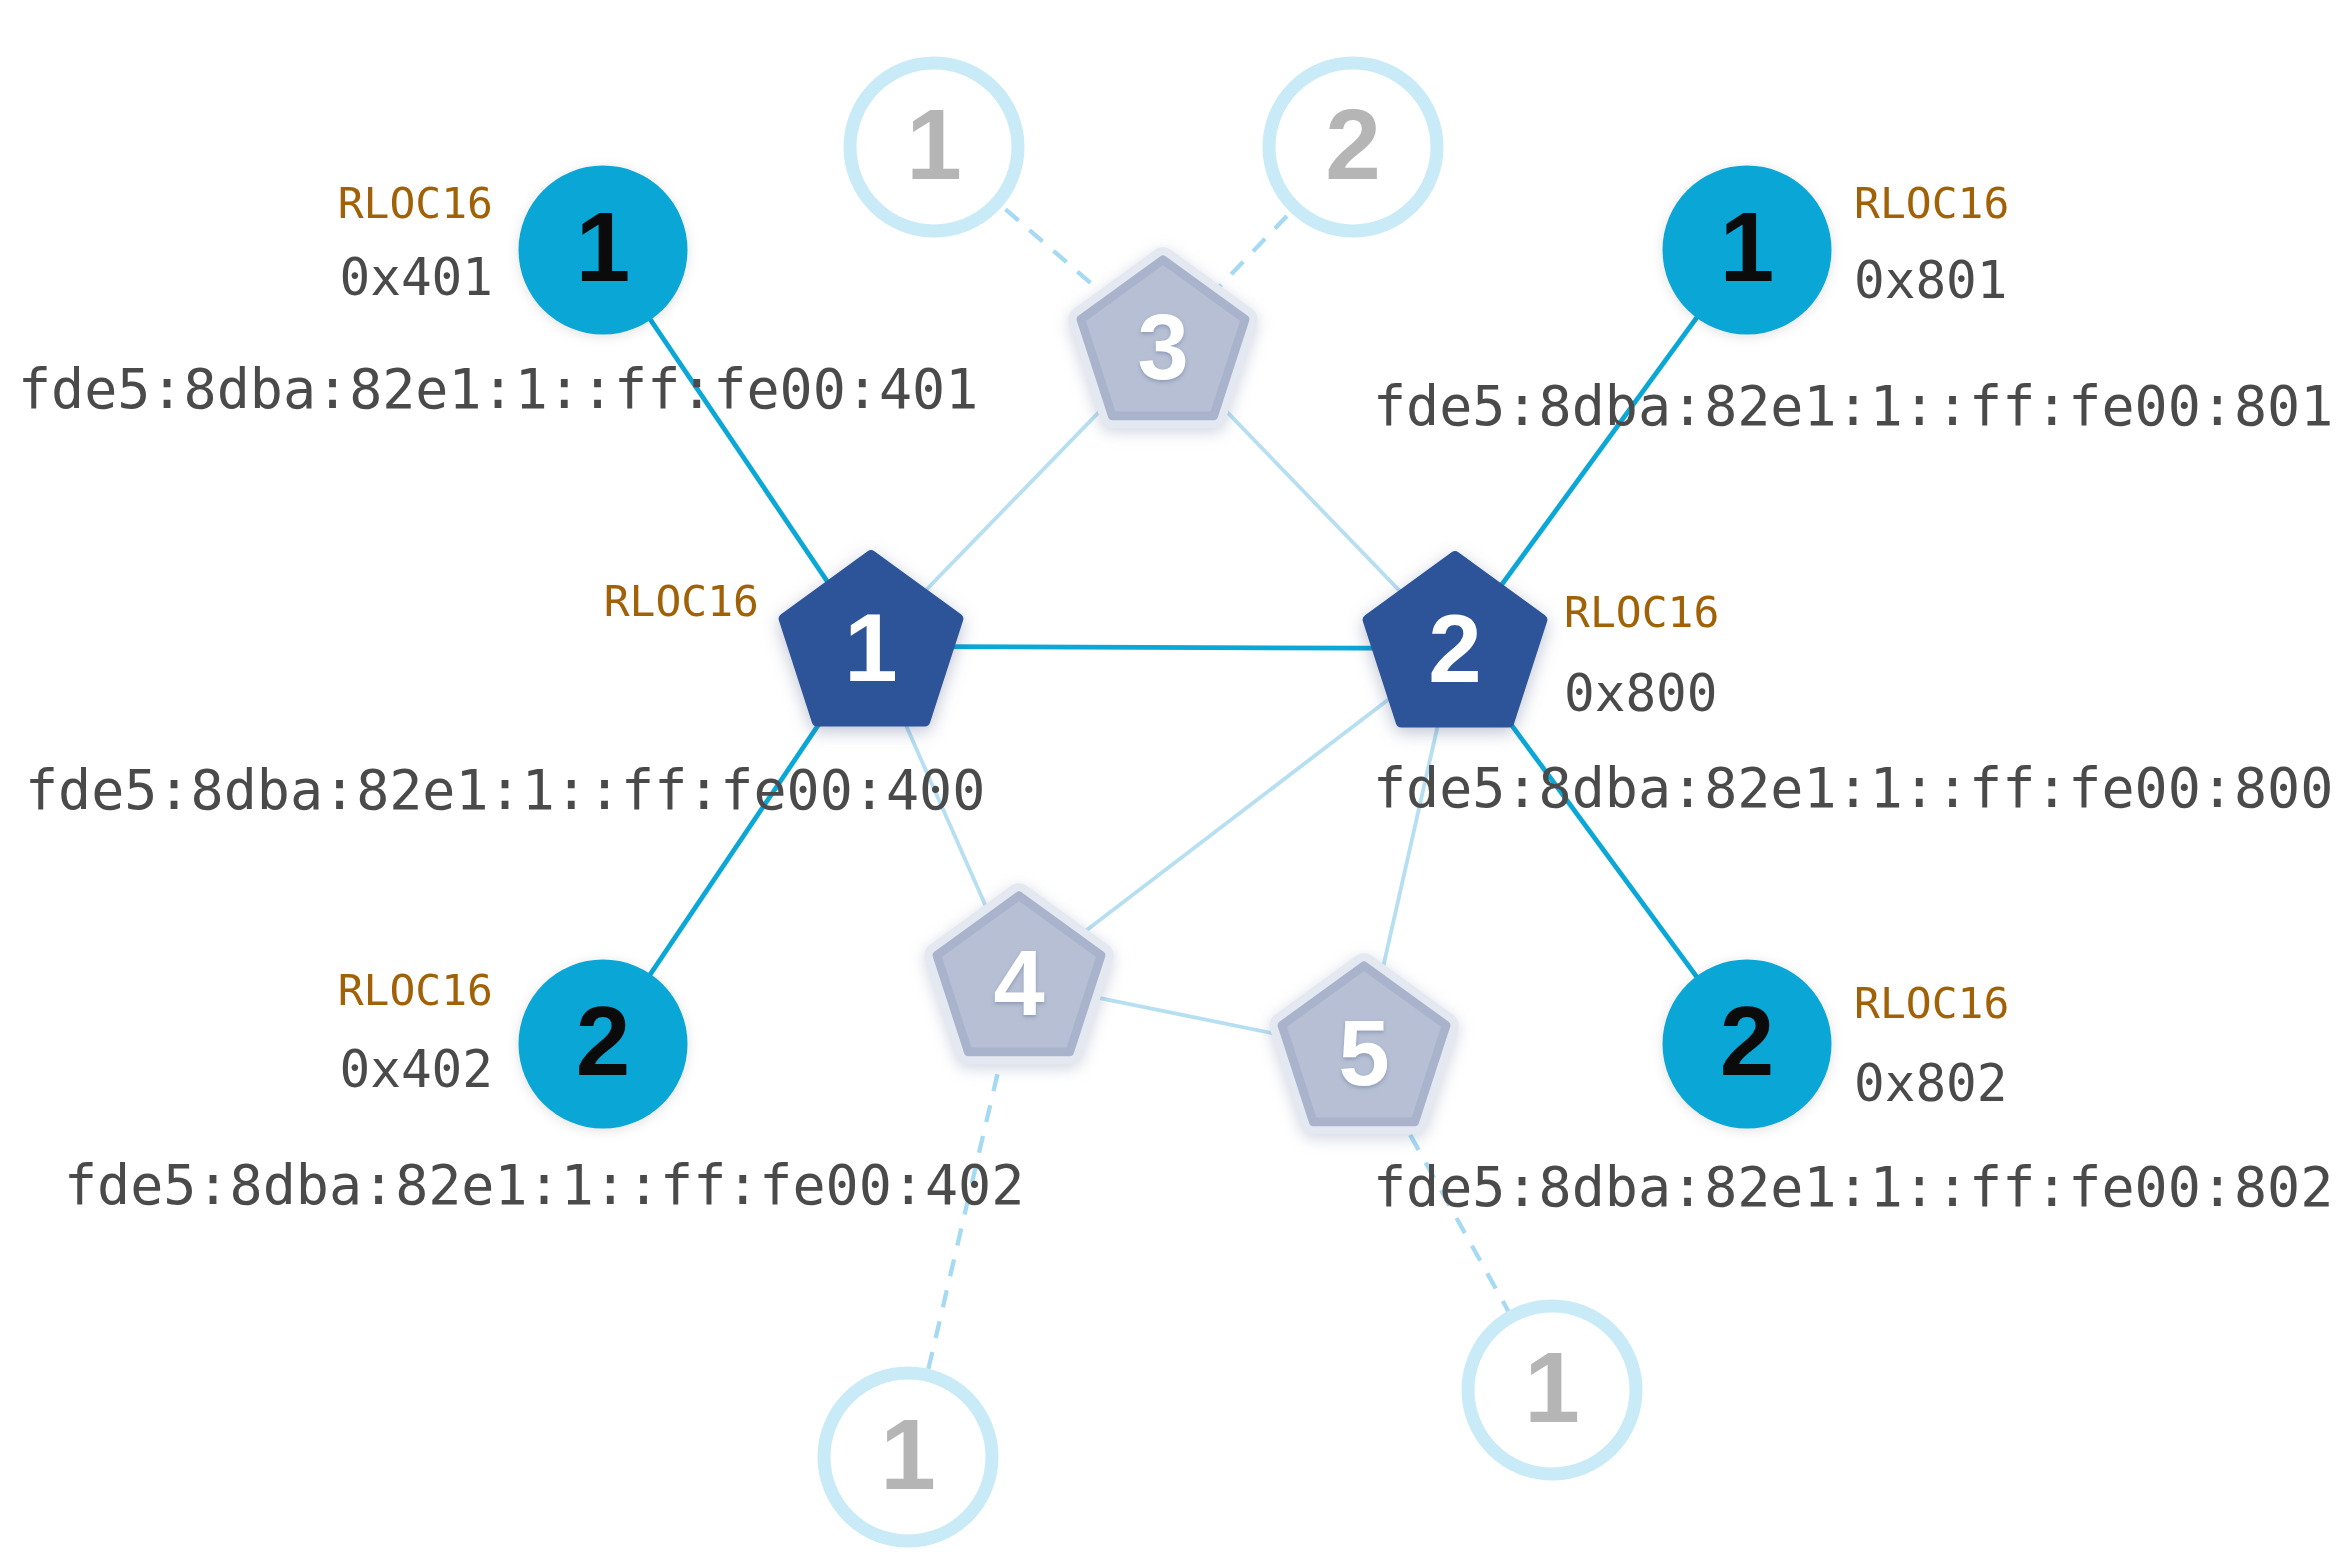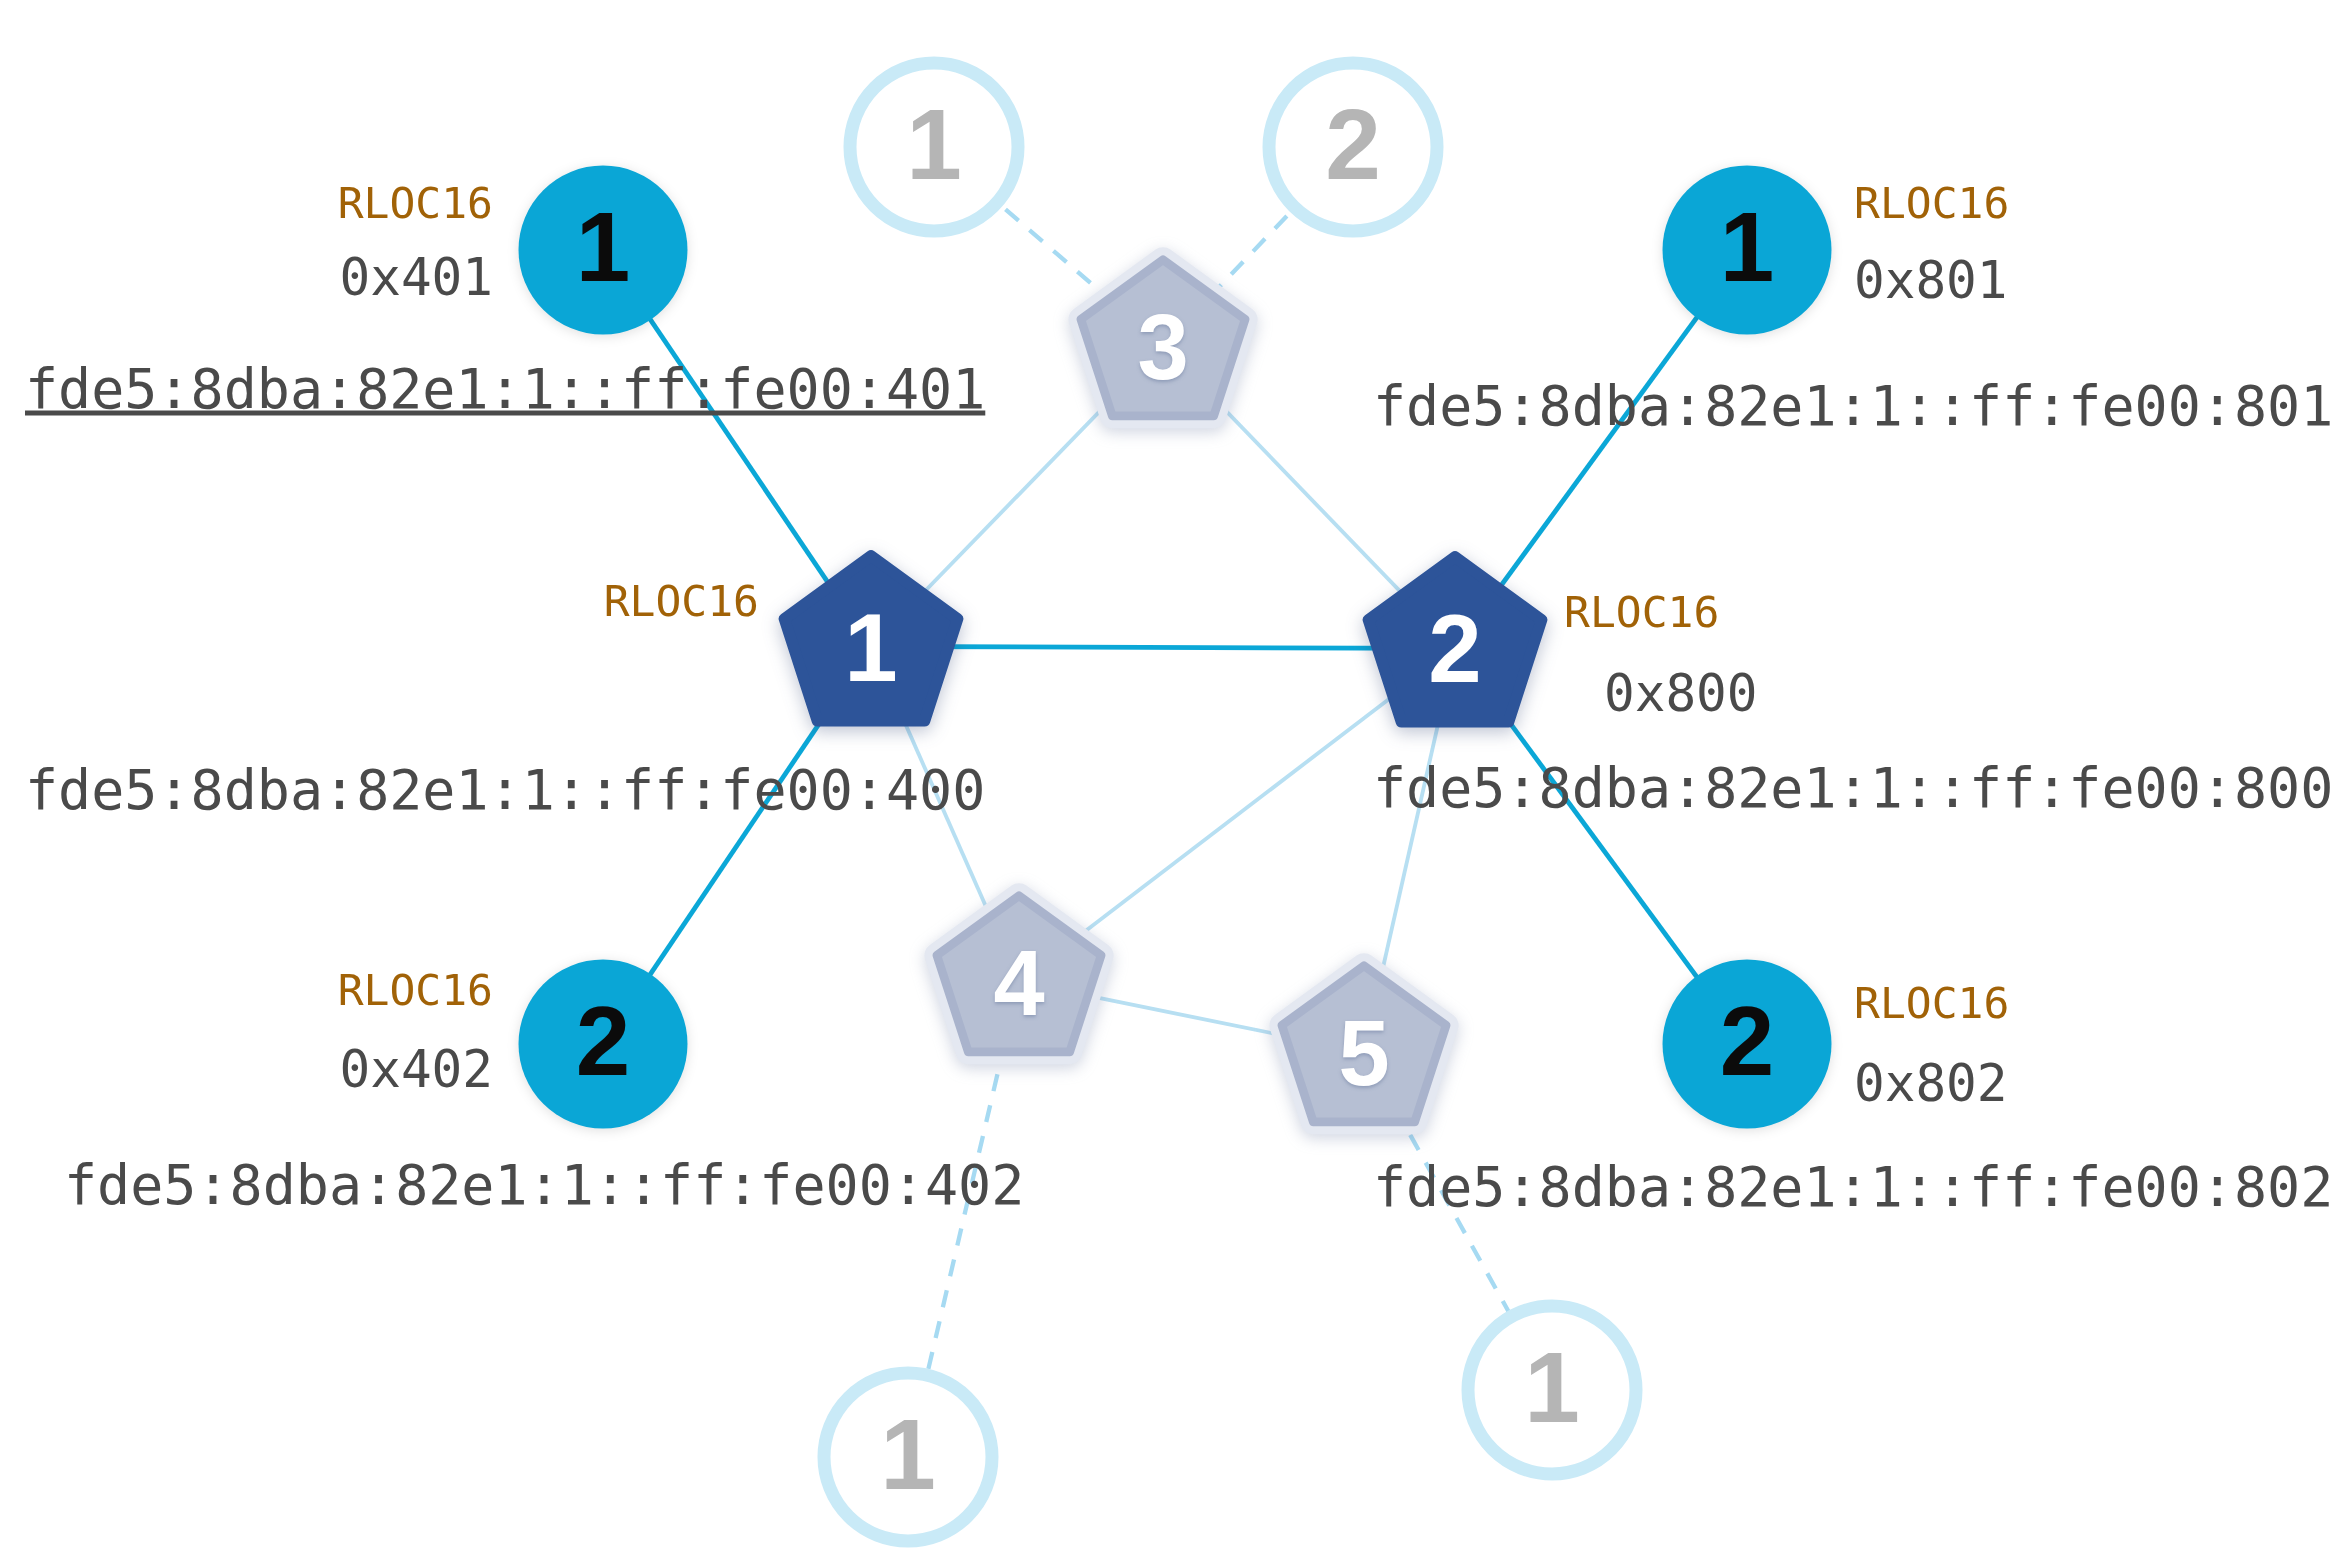--- a/index.html
+++ b/index.html
@@ -163,28 +163,28 @@
   </div>
   <div class="node ghost" style="left: 908px; top: 1457px;">
     <span class="num">1</span>
   </div>
   <div class="node ghost" style="left: 1552px; top: 1390px;">
     <span class="num">1</span>
   </div>
 
   <span class="txt rloc" style="left: 493px; top: 203px; transform: translate(-100%, -50%);">RLOC16</span>
   <span class="txt hex" style="left: 493px; top: 277px; transform: translate(-100%, -50%);">0x401</span>
-  <span class="txt ipv6" style="left: 25px; top: 389px; transform: translate(0px, -50%); text-decoration: underline;">fde5:8dba:82e1:1::ff:fe00:401</span>
+  <span class="txt ipv6" style="left: 18px; top: 389px; transform: translate(0px, -50%);">fde5:8dba:82e1:1::ff:fe00:401</span>
   <span class="txt rloc" style="left: 1854px; top: 203px; transform: translate(0px, -50%);">RLOC16</span>
   <span class="txt hex" style="left: 1854px; top: 280px; transform: translate(0px, -50%);">0x801</span>
   <span class="txt ipv6" style="left: 1373px; top: 390px; transform: translate(0px, -50%); margin-top: 16px;">fde5:8dba:82e1:1::ff:fe00:801</span>
   <span class="txt rloc" style="left: 759px; top: 601px; transform: translate(-100%, -50%);">RLOC16</span>
   <span class="txt ipv6" style="left: 25px; top: 790px; transform: translate(0px, -50%);">fde5:8dba:82e1:1::ff:fe00:400</span>
   <span class="txt rloc" style="left: 1564px; top: 612px; transform: translate(0px, -50%);">RLOC16</span>
-  <span class="txt hex" style="left: 1564px; top: 693px; transform: translate(0px, -50%); margin-left: 40px;">0x800</span>
+  <span class="txt hex" style="left: 1564px; top: 693px; transform: translate(0px, -50%);">0x800</span>
   <span class="txt ipv6" style="left: 1373px; top: 788px; transform: translate(0px, -50%);">fde5:8dba:82e1:1::ff:fe00:800</span>
   <span class="txt rloc" style="left: 493px; top: 990px; transform: translate(-100%, -50%);">RLOC16</span>
   <span class="txt hex" style="left: 493px; top: 1069px; transform: translate(-100%, -50%);">0x402</span>
   <span class="txt ipv6" style="left: 25px; top: 1185px; transform: translate(0px, -50%); margin-left: 39px;">fde5:8dba:82e1:1::ff:fe00:402</span>
   <span class="txt rloc" style="left: 1854px; top: 1003px; transform: translate(0px, -50%);">RLOC16</span>
   <span class="txt hex" style="left: 1854px; top: 1083px; transform: translate(0px, -50%);">0x802</span>
   <span class="txt ipv6" style="left: 1373px; top: 1187px; transform: translate(0px, -50%);">fde5:8dba:82e1:1::ff:fe00:802</span>
 
 </div>
 

